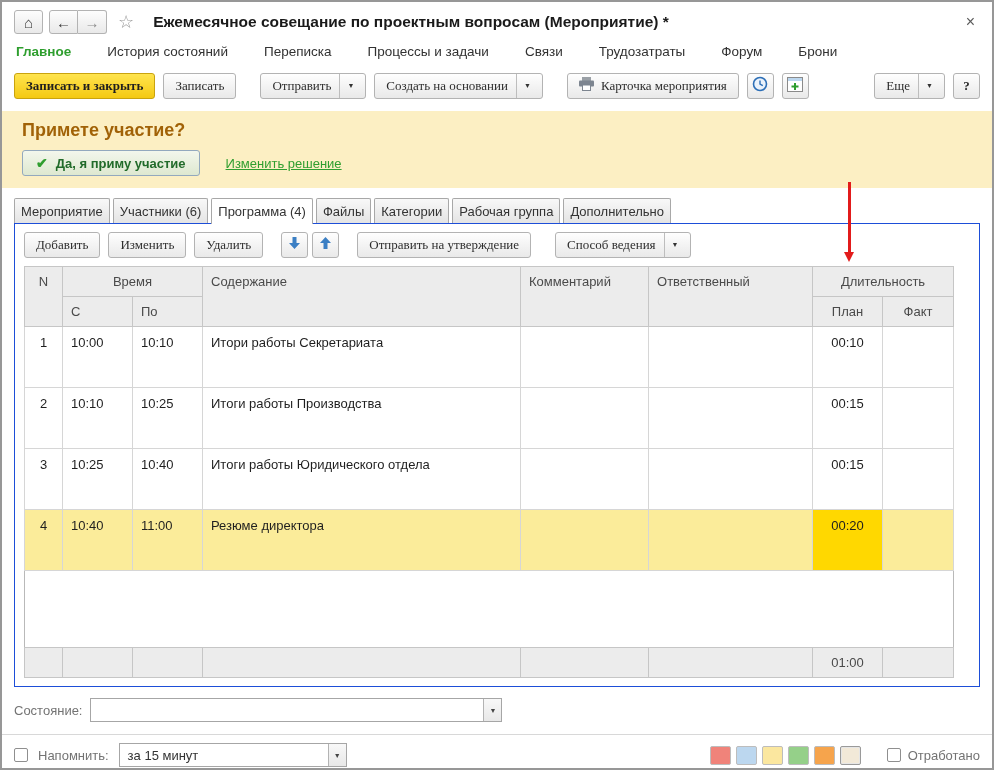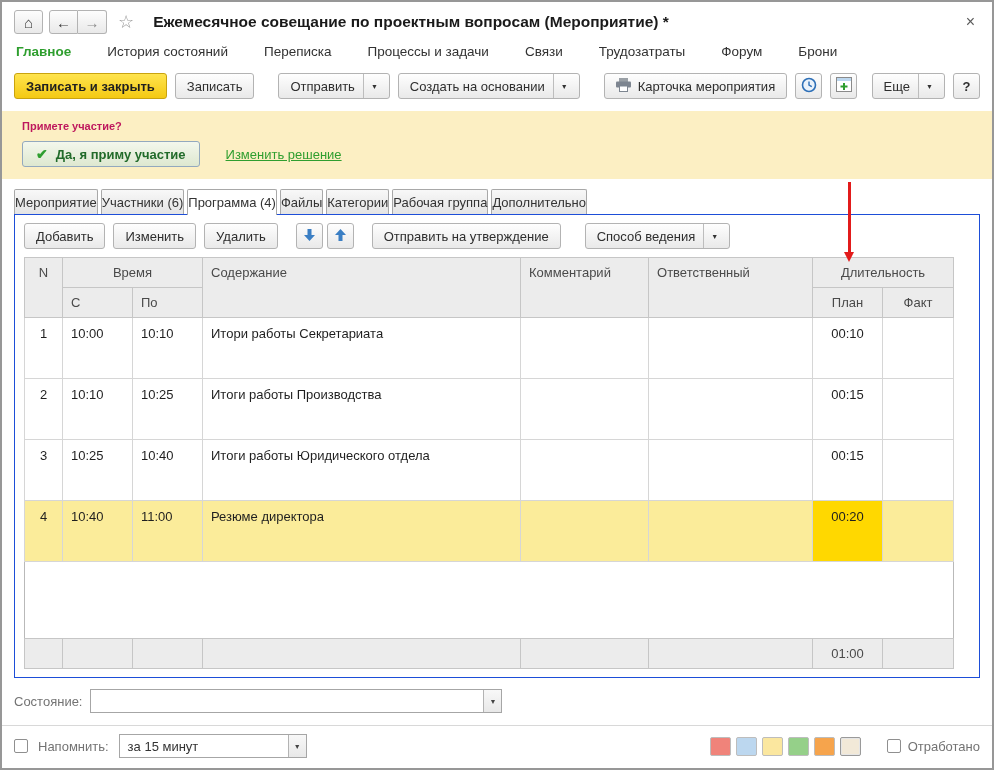--- a/index.html
+++ b/index.html
@@ -38,32 +38,32 @@
 
   
   .toolbar { display: flex; align-items: center; gap: 8px; padding: 4px 12px 12px; }
   .btn {
     height: 26px; padding: 0 11px;
     border: 1px solid #b3b3b3; border-radius: 3px;
     background: linear-gradient(#fefefe, #e9e9e9);
     font-size: 13px; color: #2e2e2e;
     display: inline-flex; align-items: center; gap: 7px;
     cursor: pointer; white-space: nowrap;
-    font-family: Liberation Sans, sans-serif;
+    font-family: Liberation Serif, serif;
   }
   .btn-primary { background: linear-gradient(#ffe44e, #f4c913); border-color: #c9a30f; font-weight: bold; color: #1f1f1f; }
   .caret { border-left: 1px solid #bdbdbd; padding-left: 7px; margin-left: 1px; font-size: 7px; color: #333; align-self: stretch; display: flex; align-items: center; }
   .icon-btn { width: 27px; padding: 0; justify-content: center; }
   .btn-help { width: 27px; padding: 0; justify-content: center; font-weight: bold; }
   .sep { width: 8px; }
   .push-right { margin-left: auto; }
 
   
   .banner { background: #fcefc3; padding: 9px 20px 12px; }
-  .banner-q { font-size: 11px; font-weight: bold; color: #be185d; }
+  .banner-q { font-size: 18px; font-weight: bold; color: #a16207; }
   .banner-row { display: flex; align-items: center; gap: 26px; margin-top: 9px; }
   .accept-btn {
     height: 26px; padding: 0 13px;
     border: 1px solid #93a9be; border-radius: 3px;
     background: linear-gradient(#f3f7ec, #dee8d0);
     font-size: 13px; font-weight: bold; color: #226b2a;
     display: inline-flex; align-items: center; gap: 8px; cursor: pointer;
     font-family: "Liberation Sans", sans-serif;
   }
   .check { color: #2f9e2f; font-size: 14px; }
@@ -72,21 +72,21 @@
   
   .red-arrow { position: absolute; left: 846px; top: 180px; width: 3px; height: 70px; background: #e21b1b; z-index: 6; }
   .red-arrow::after {
     content: ""; position: absolute; left: -4px; top: 100%;
     border: 5px solid transparent; border-top: 10px solid #e21b1b;
   }
 
   
   .tabs { display: flex; margin: 10px 12px 0; position: relative; z-index: 2; }
   .tab {
-    height: 25px; padding: 0 0; margin-right: 3px;
+    height: 25px; padding: 0 6px; margin-right: 3px;
     border: 1px solid #a8a8a8; border-bottom: none; border-radius: 2px 2px 0 0;
     background: linear-gradient(#f8f8f8, #e4e4e4);
     font-size: 13px; color: #333;
     display: flex; align-items: center; cursor: pointer; white-space: nowrap;
     font-family: "Liberation Sans", sans-serif;
   }
   .tab.active { background: #fff; margin-bottom: -1px; height: 26px; }
 
   
   .panel { margin: 0 12px; border: 1px solid #1d4ed8; background: #fff; padding: 8px 9px; }
@@ -108,21 +108,21 @@
   .combo { display: flex; align-items: stretch; height: 24px; border: 1px solid #a6a6a6; background: #fff; }
   .combo-text { flex: 1; padding: 4px 8px 0; font-size: 13px; color: #333; white-space: nowrap; overflow: hidden; }
   .combo-btn { width: 18px; border: none; border-left: 1px solid #b3b3b3; background: linear-gradient(#f8f8f8, #e8e8e8); display: flex; align-items: center; justify-content: center; font-size: 7px; color: #444; cursor: pointer; }
   .state-combo { width: 412px; }
 
   
   .bottom-divider { border-top: 1px solid #d8d8d8; margin-top: 12px; }
   .bottom-bar { display: flex; align-items: center; padding: 8px 12px 6px; gap: 10px; }
   .checkbox { width: 14px; height: 14px; border: 1px solid #8f8f8f; border-radius: 2px; background: #fff; cursor: pointer; flex: none; }
   .bb-label { font-size: 13px; color: #737373; white-space: nowrap; }
-  .remind-combo { width: 188px; }
+  .remind-combo { width: 228px; }
   .swatches { display: flex; gap: 5px; margin-left: auto; }
   .swatch { width: 21px; height: 19px; border: 1px solid #bdbdbd; border-radius: 2px; cursor: pointer; }
   .swatch.pressed { border: 1px solid #9a9a9a; box-shadow: inset 0 0 0 1px #e6e6e6; }
   .done-group { display: flex; align-items: center; gap: 7px; margin-left: 16px; }
 </style>
 </head>
 <body>
 
 <div class="window">
 

